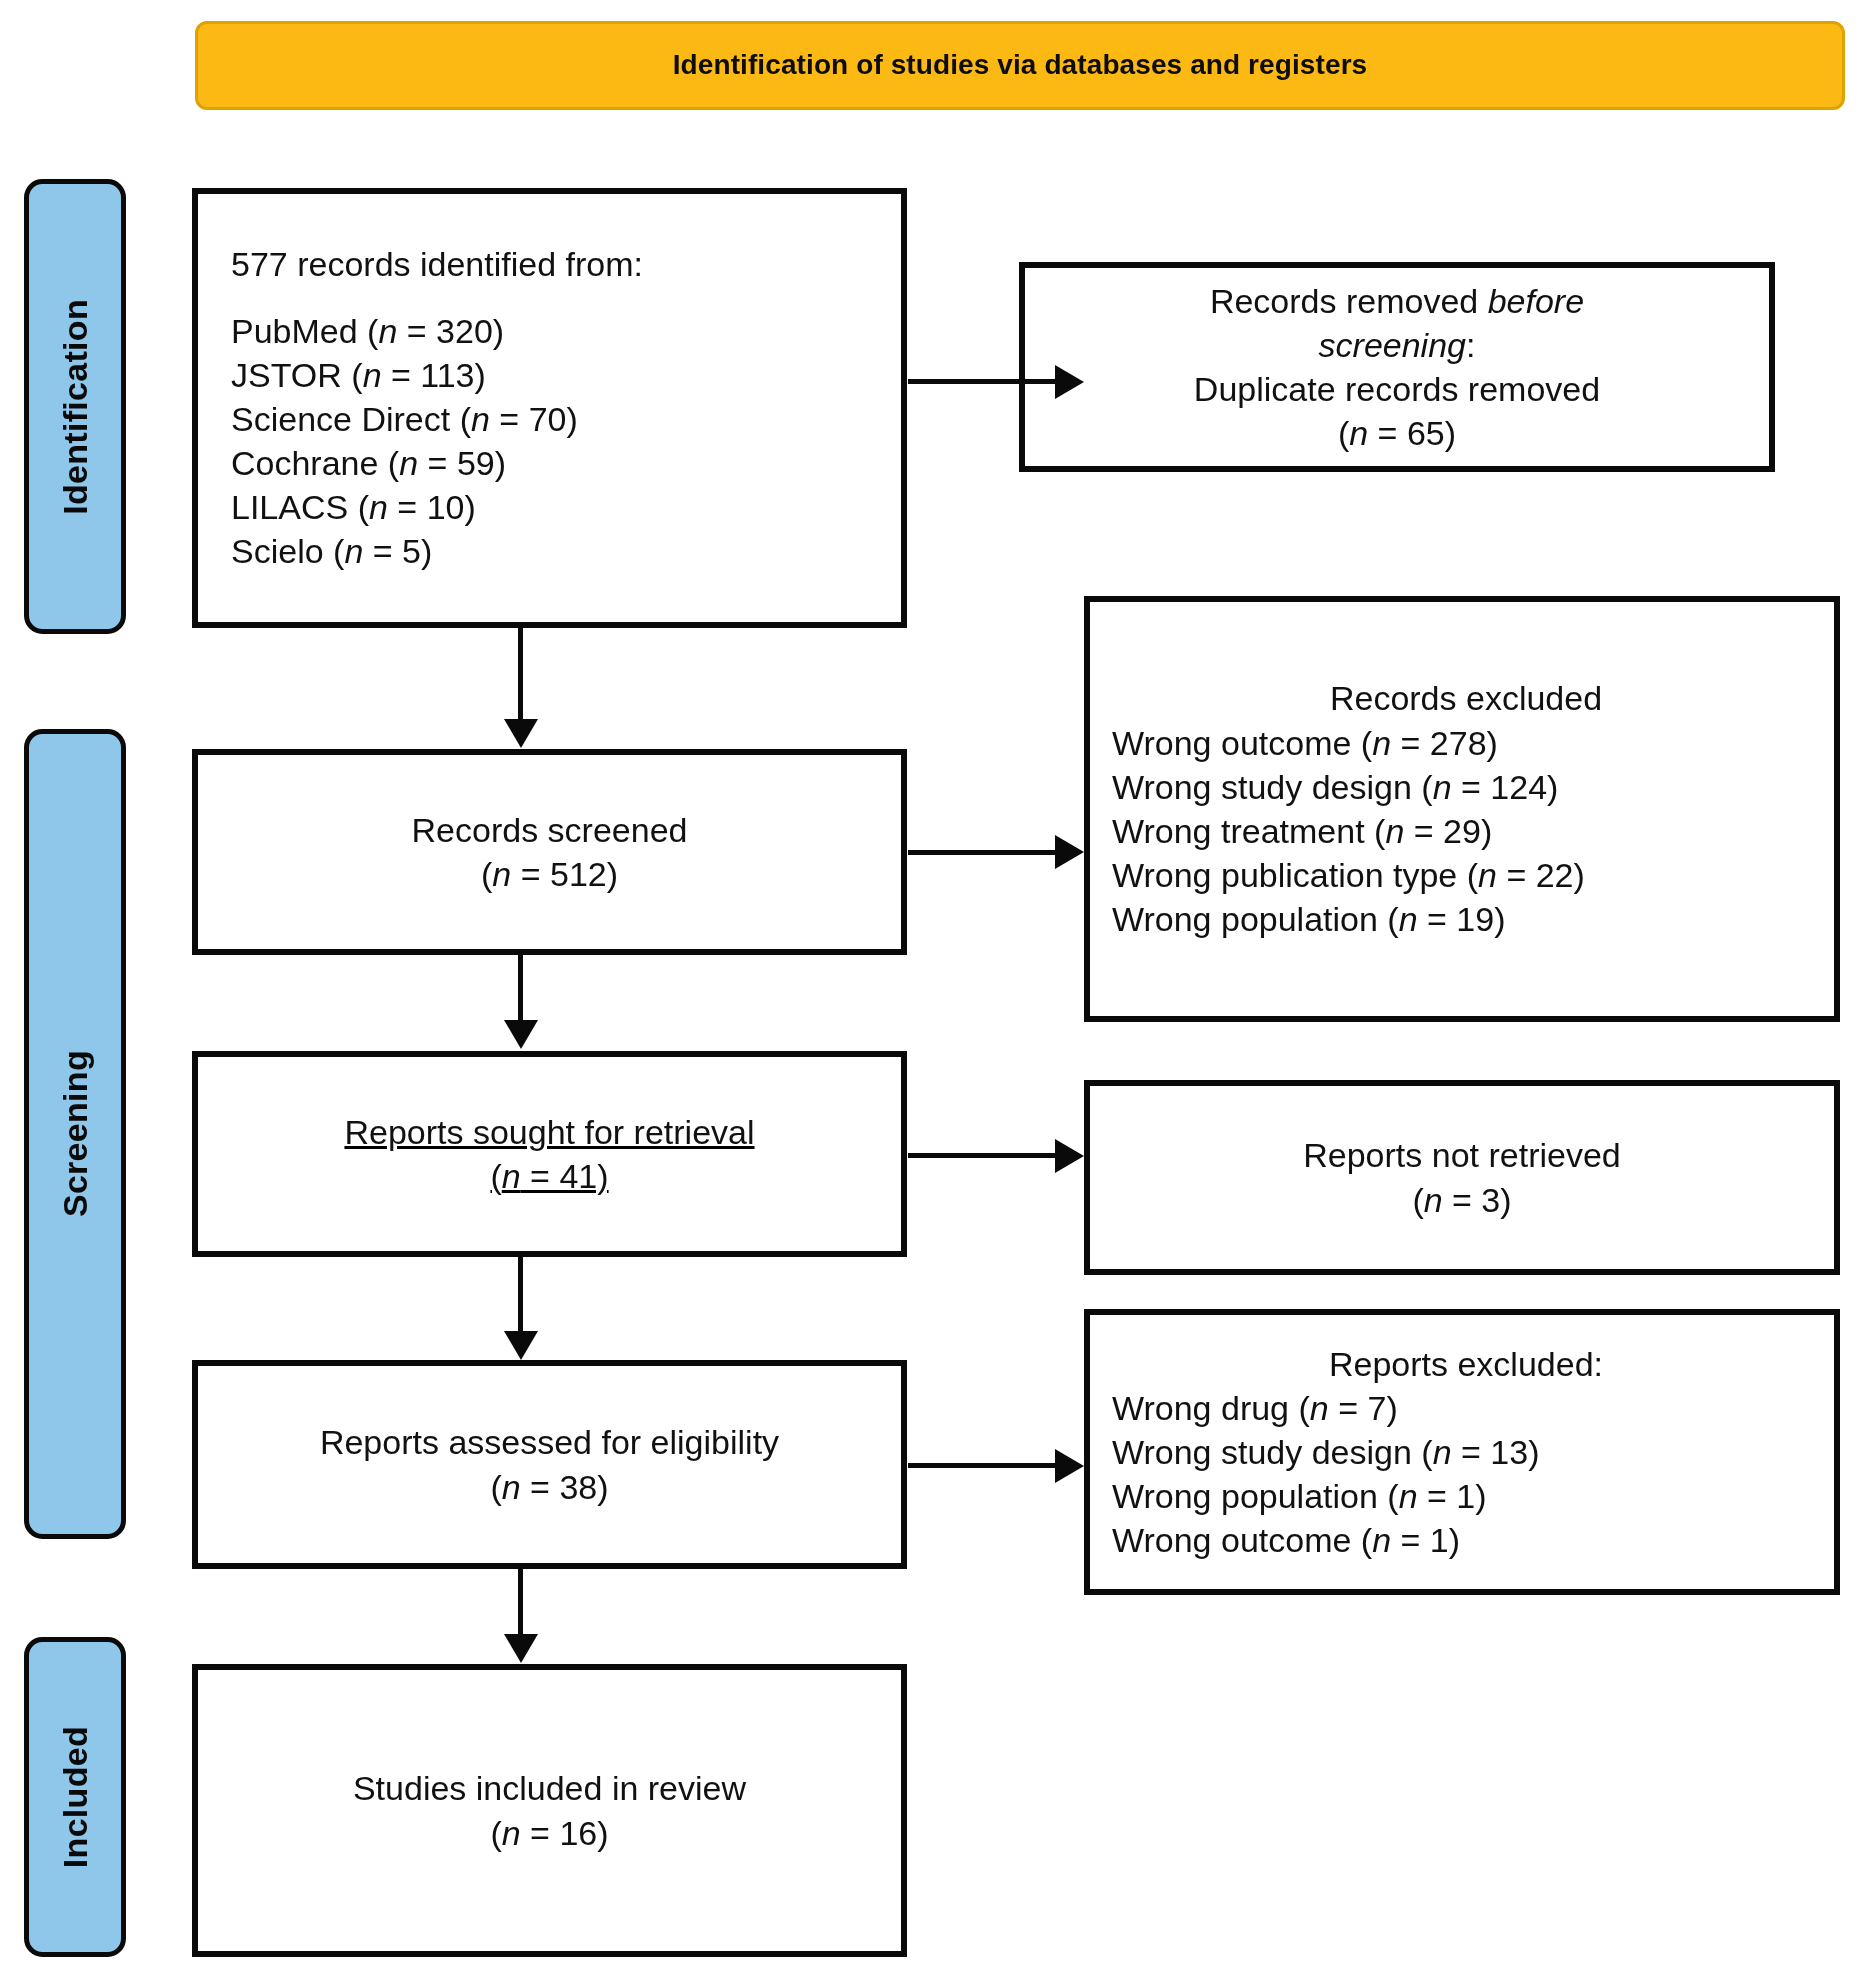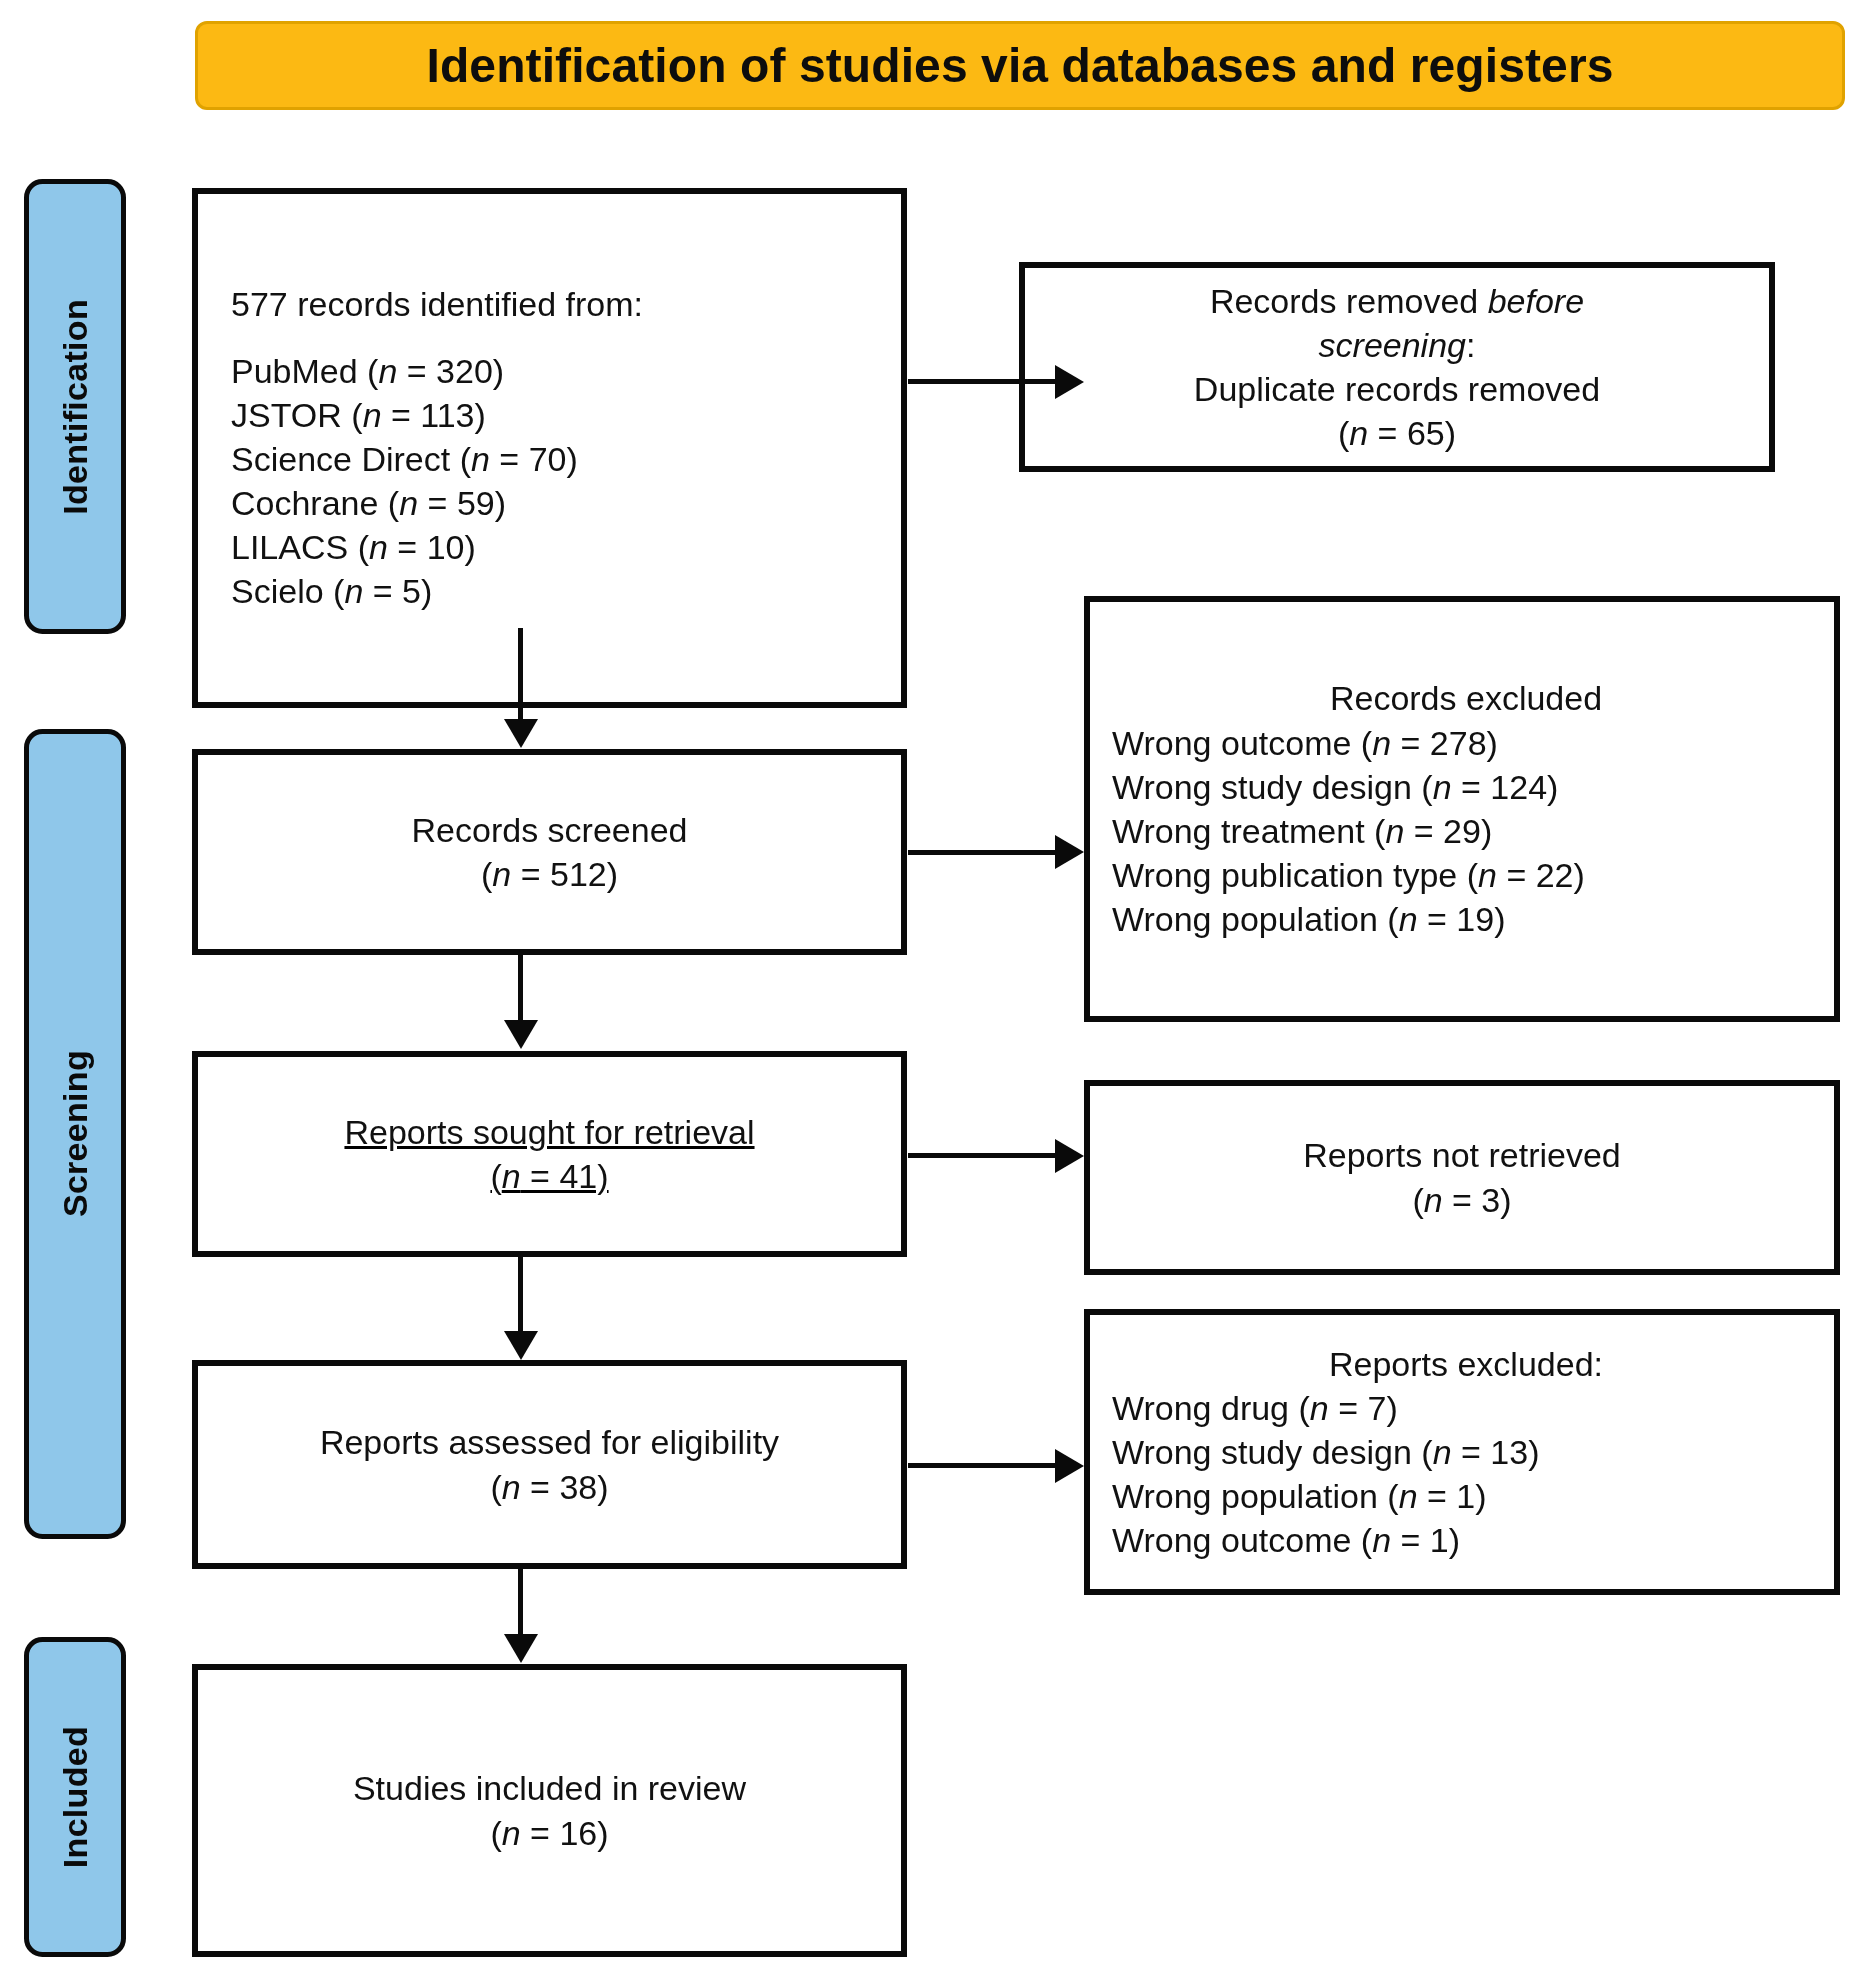--- a/index.html
+++ b/index.html
@@ -27,21 +27,21 @@
     height: 89px;
     background: #FCB913;
     border: 3.8px solid #E0A200;
     border-radius: 12px;
     box-sizing: border-box;
     display: flex;
     align-items: center;
     justify-content: center;
   }
   .banner-text {
-    font-size: 48px;
+    font-size: 28px;
     font-weight: bold;
     color: #0d0d0d;
     letter-spacing: 0.1px;
     white-space: nowrap;
   }
 
   
   .stage {
     position: absolute;
     left: 24.4px;
@@ -128,21 +128,21 @@
   <div class="stage" style="top:179px; height:455px;">
     <span class="stage-text">Identification</span>
   </div>
   <div class="stage" style="top:729px; height:810px;">
     <span class="stage-text">Screening</span>
   </div>
   <div class="stage" style="top:1637px; height:320px;">
     <span class="stage-text">Included</span>
   </div>
 
-  <div class="box" style="left:192px; top:188px; width:715px; height:520px;">
+  <div class="box" style="left:192px; top:188px; width:715px; height:440px;">
     <div class="box-inner" style="padding-left:33px;">
       <div class="line l">577 records identified from:</div>
       <div class="gap"></div>
       <div class="line l"><span>PubMed</span> (<span class="it">n</span> = <span>320</span>)</div>
       <div class="line l"><span>JSTOR</span> (<span class="it">n</span> = <span>113</span>)</div>
       <div class="line l"><span>Science Direct</span> (<span class="it">n</span> = <span>70</span>)</div>
       <div class="line l"><span>Cochrane</span> (<span class="it">n</span> = <span>59</span>)</div>
       <div class="line l"><span>LILACS</span> (<span class="it">n</span> = <span>10</span>)</div>
       <div class="line l"><span>Scielo</span> (<span class="it">n</span> = <span>5</span>)</div>
     </div>

